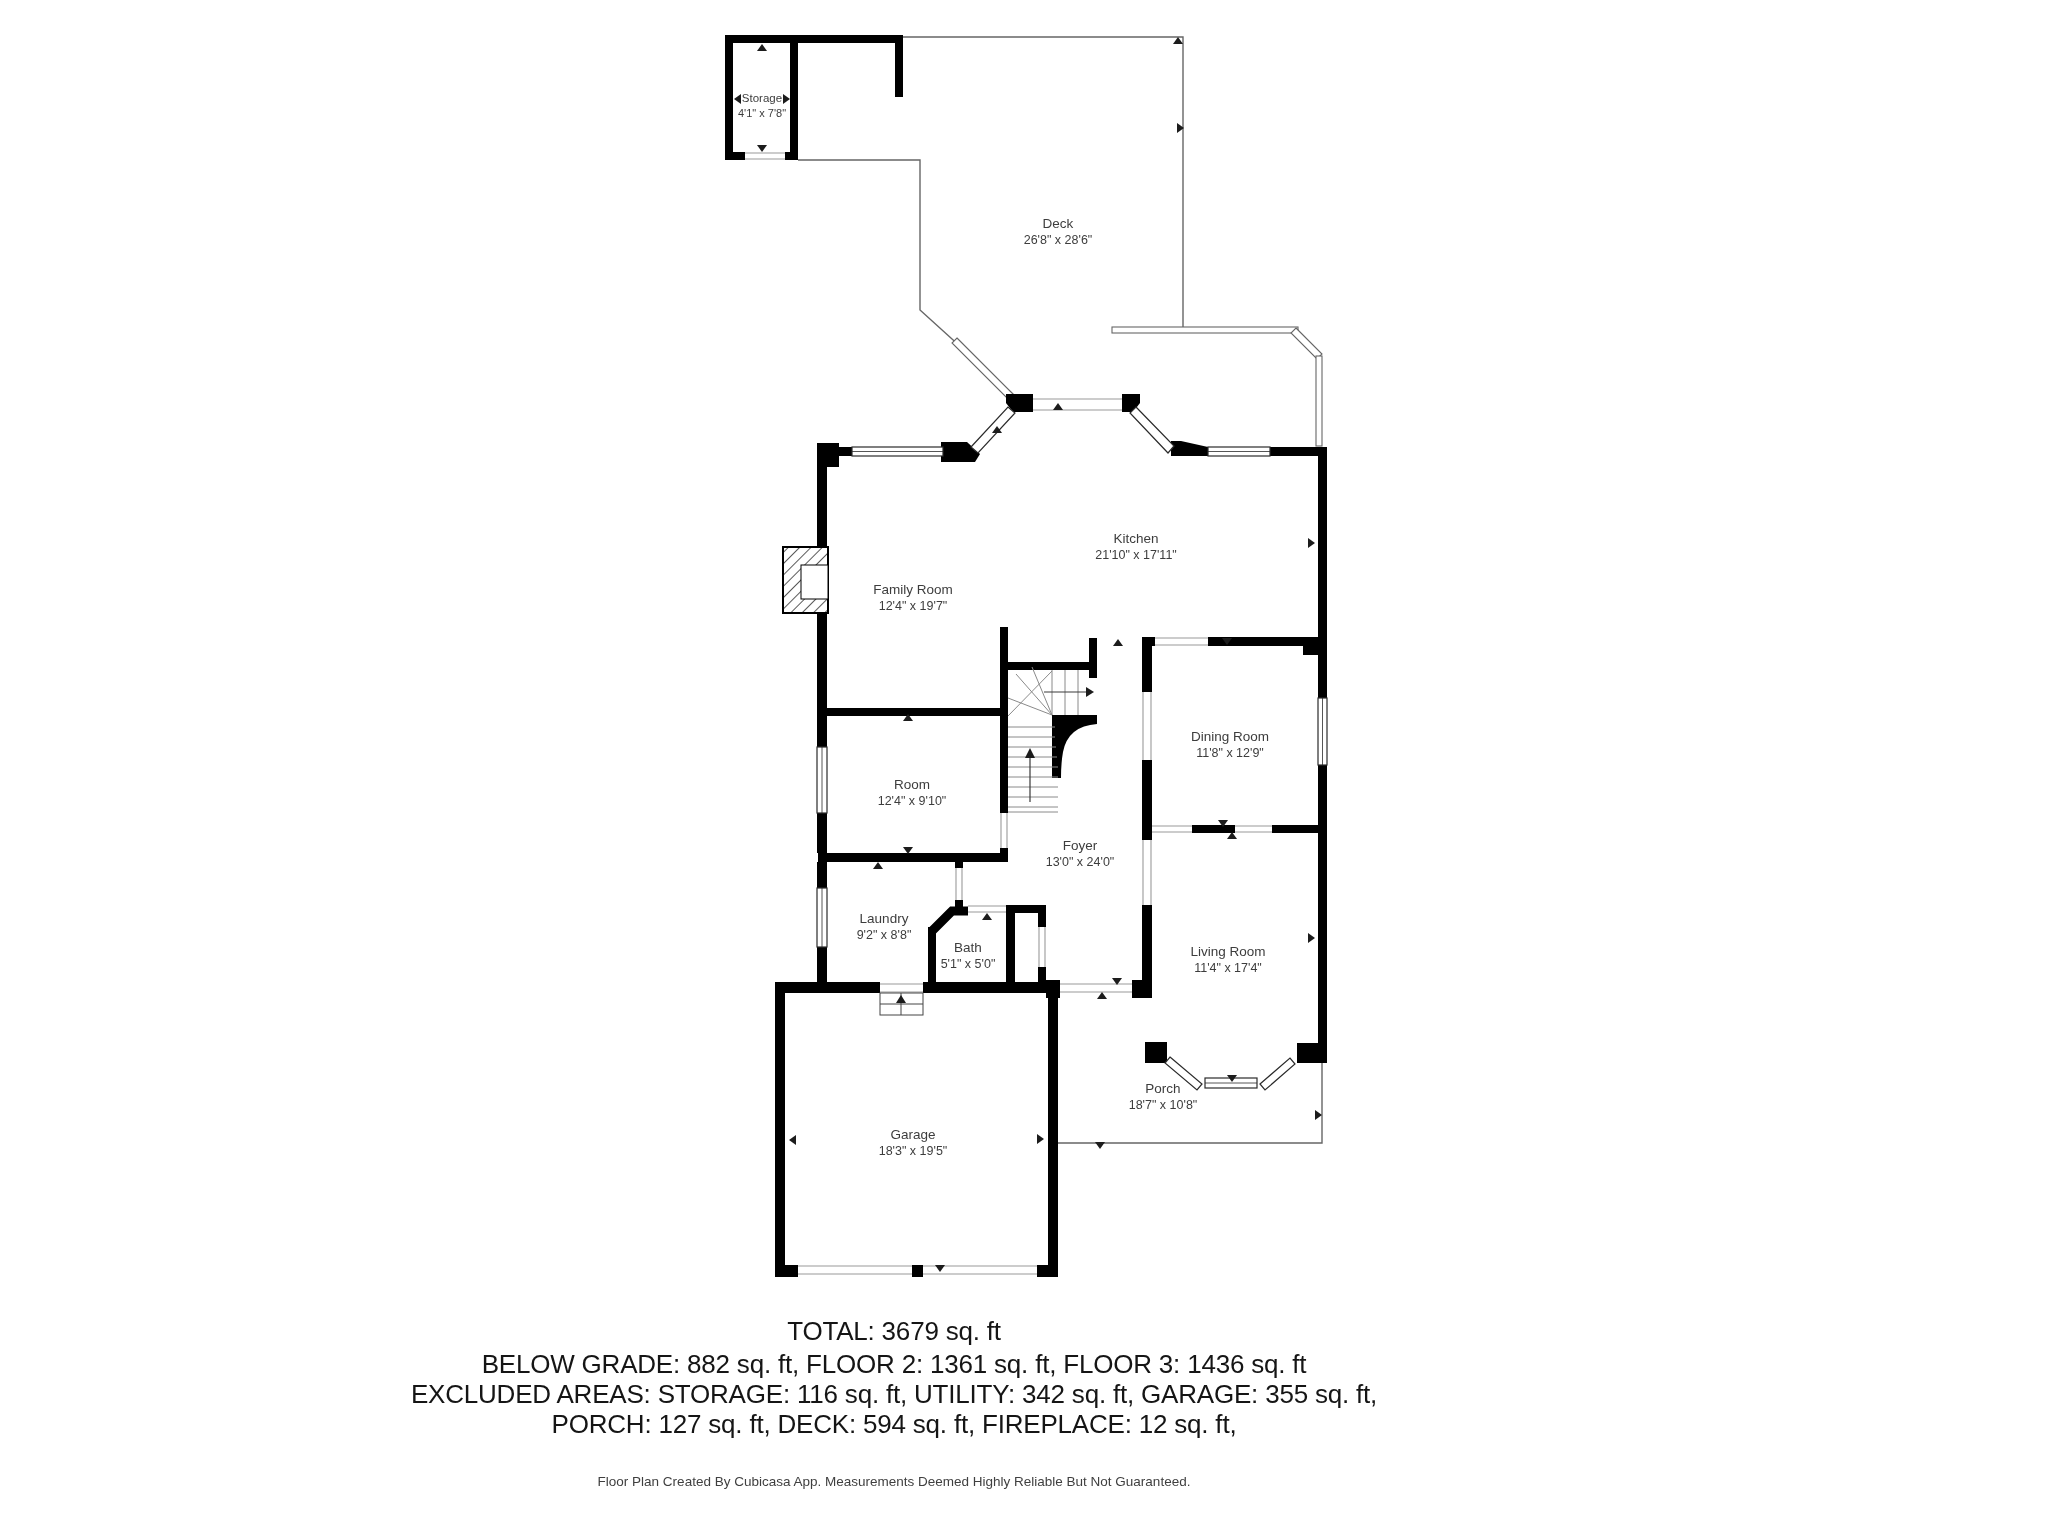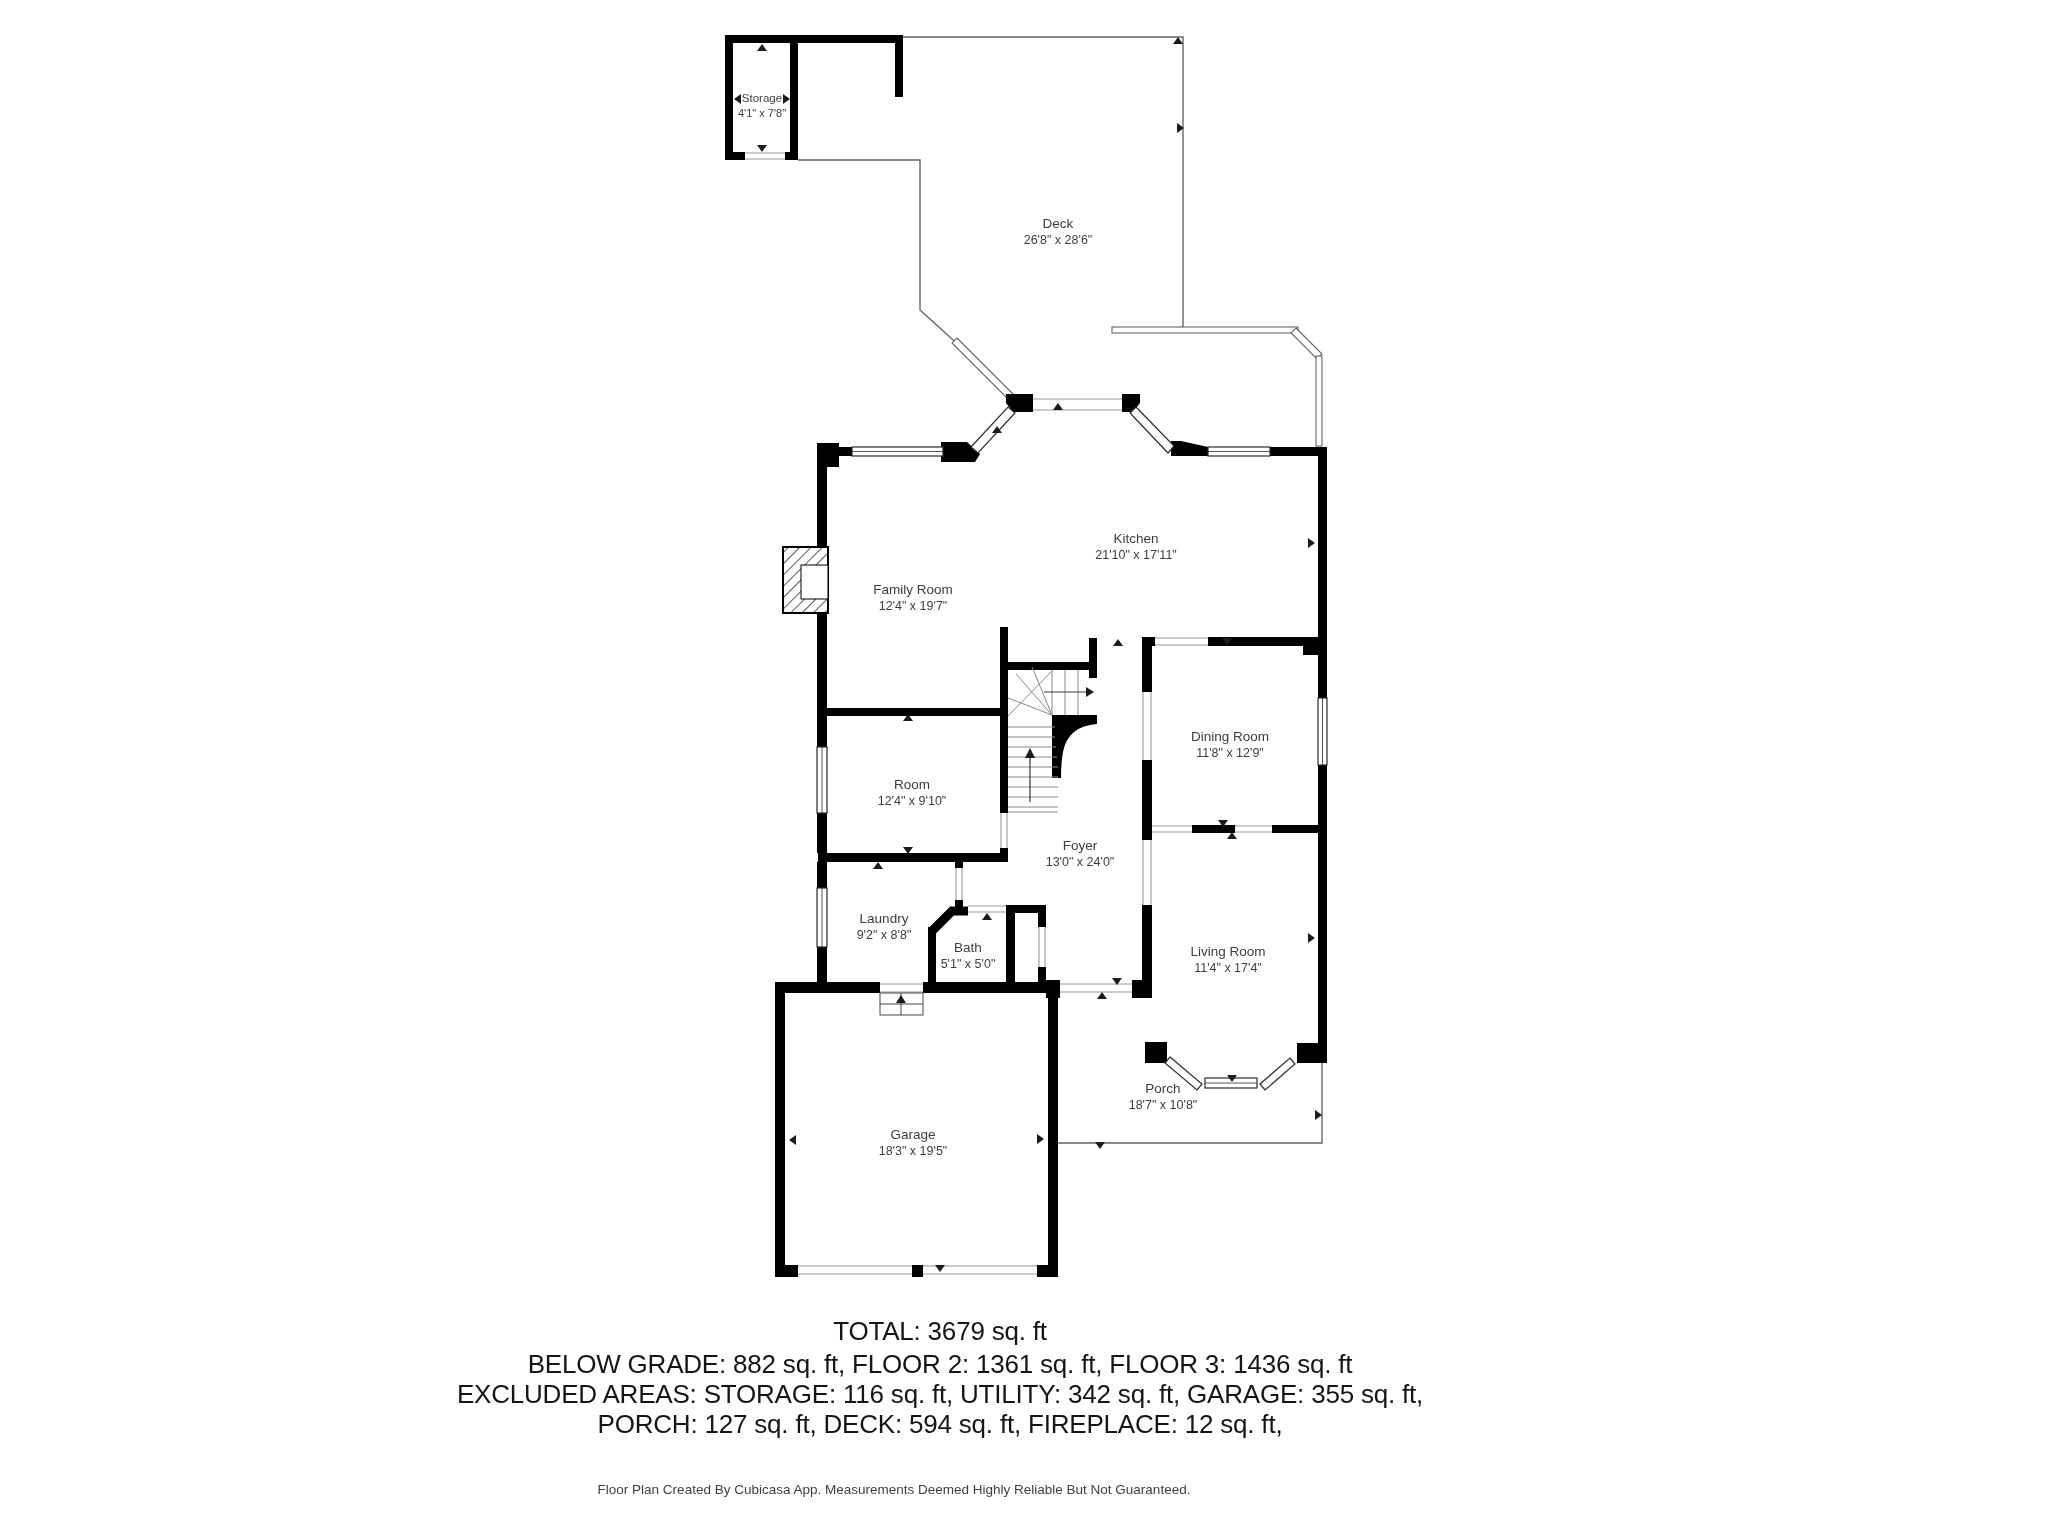--- a/index.html
+++ b/index.html
@@ -13,21 +13,21 @@
   .wall{fill:#000000;stroke:none;}
   .win{fill:#ffffff;stroke:#2b2b2b;stroke-width:1.2;}
   .winmid{stroke:#2b2b2b;stroke-width:0.8;fill:none;}
   .openline{stroke:#9a9a9a;stroke-width:1.1;fill:none;}
   .thinline{stroke:#666666;stroke-width:1.4;fill:none;}
   .rail{fill:#ffffff;stroke:#666666;stroke-width:1.1;}
   .stair{stroke:#8a8a8a;stroke-width:1;fill:none;}
   .stairarrow{stroke:#3a3a3a;stroke-width:1.2;fill:none;}
   .marker{fill:#1c1c1c;stroke:none;}
   .summary{position:absolute;left:0;width:100%;text-align:center;color:#151515;
-           font-size:26px;letter-spacing:-0.2px;line-height:30px;white-space:pre;padding-left:46px;}
+           font-size:26px;letter-spacing:-0.2px;line-height:30px;white-space:pre;}
   .footnote{position:absolute;left:0;width:100%;text-align:center;color:#3f3f3f;font-size:13.5px;}
 </style>
 </head>
 <body>
 
 <div id="canvas">
 
   <svg id="plan-svg" width="2048" height="1536" viewBox="0 0 2048 1536">
 
     <defs>
@@ -283,15 +283,15 @@
 
       <text class="room-name" x="913" y="1139">Garage</text>
       <text class="room-dims" x="913" y="1155">18'3" x 19'5"</text>
     </g>
   </svg>
 
   <div class="summary total" style="top:1316px;">TOTAL: 3679 sq. ft</div>
   <div class="summary" style="top:1349px;">BELOW GRADE: 882 sq. ft, FLOOR 2: 1361 sq. ft, FLOOR 3: 1436 sq. ft</div>
   <div class="summary" style="top:1379px;">EXCLUDED AREAS: STORAGE: 116 sq. ft, UTILITY: 342 sq. ft, GARAGE: 355 sq. ft,</div>
   <div class="summary" style="top:1409px;">PORCH: 127 sq. ft, DECK: 594 sq. ft, FIREPLACE: 12 sq. ft,</div>
-  <div class="footnote" style="top:1474px;margin-top:8px;">Floor Plan Created By Cubicasa App. Measurements Deemed Highly Reliable But Not Guaranteed.</div>
+  <div class="footnote" style="top:1474px;">Floor Plan Created By Cubicasa App. Measurements Deemed Highly Reliable But Not Guaranteed.</div>
 
 </div>
 
 </body></html>

